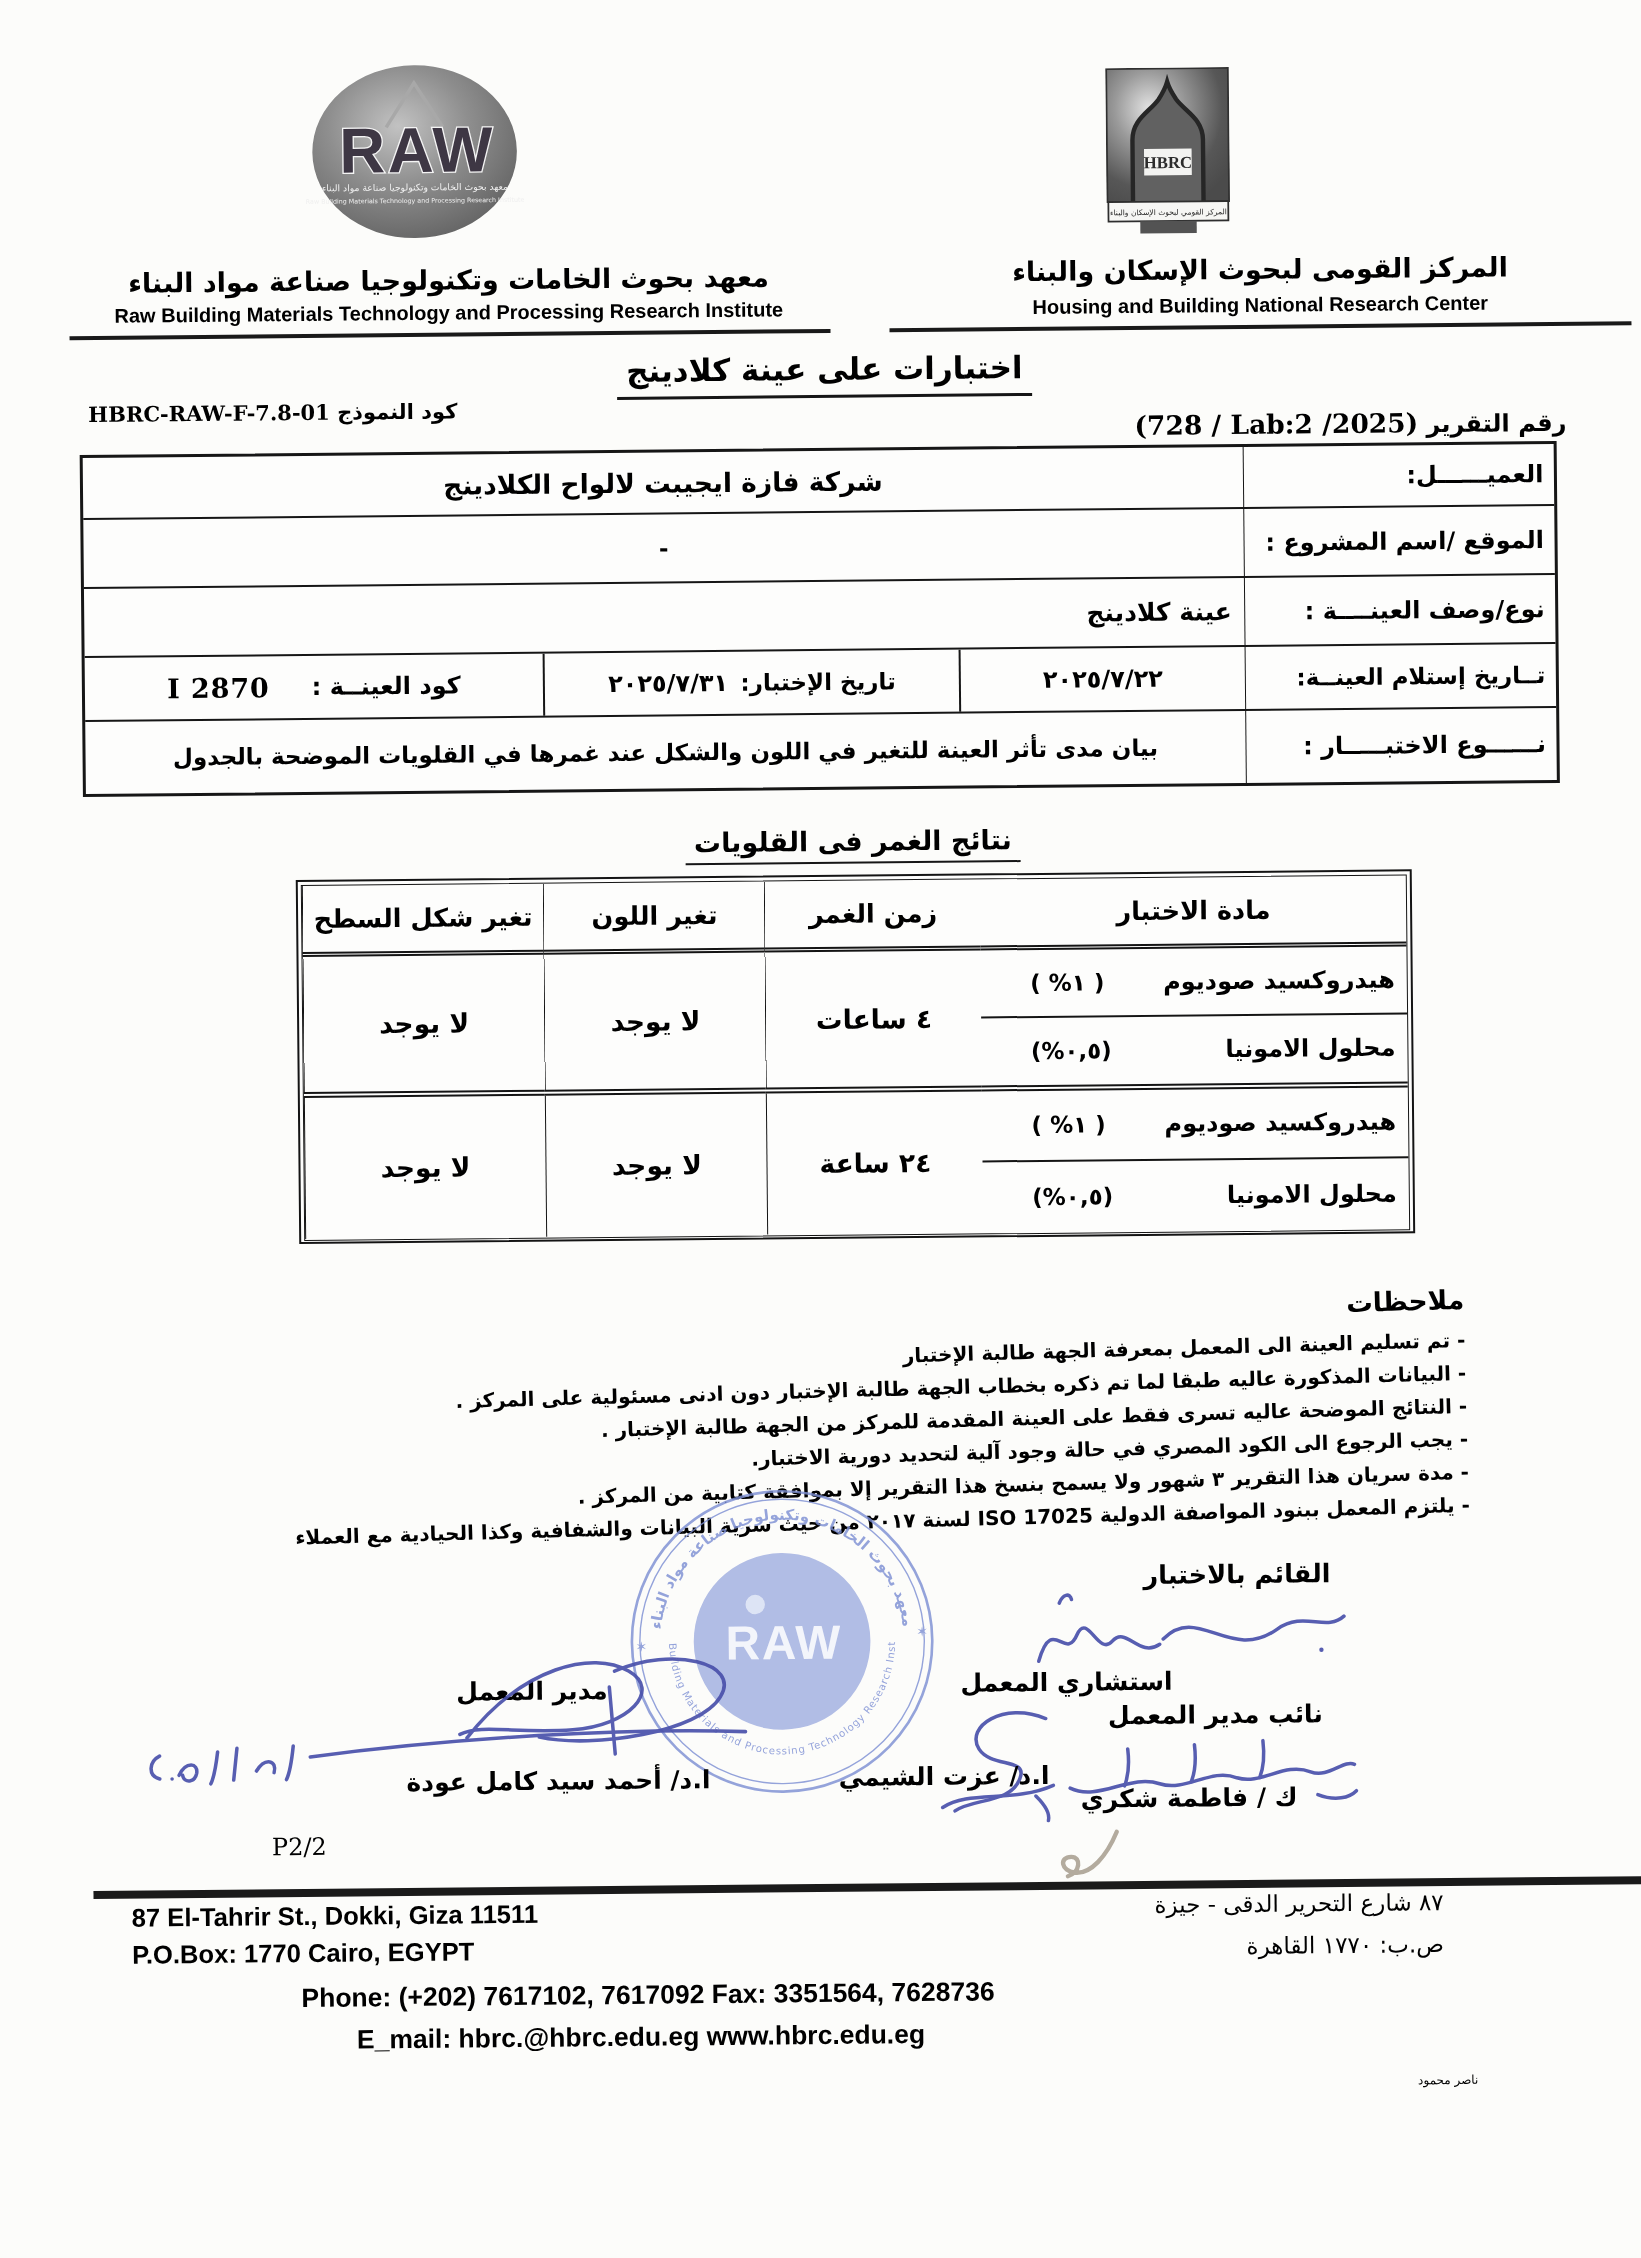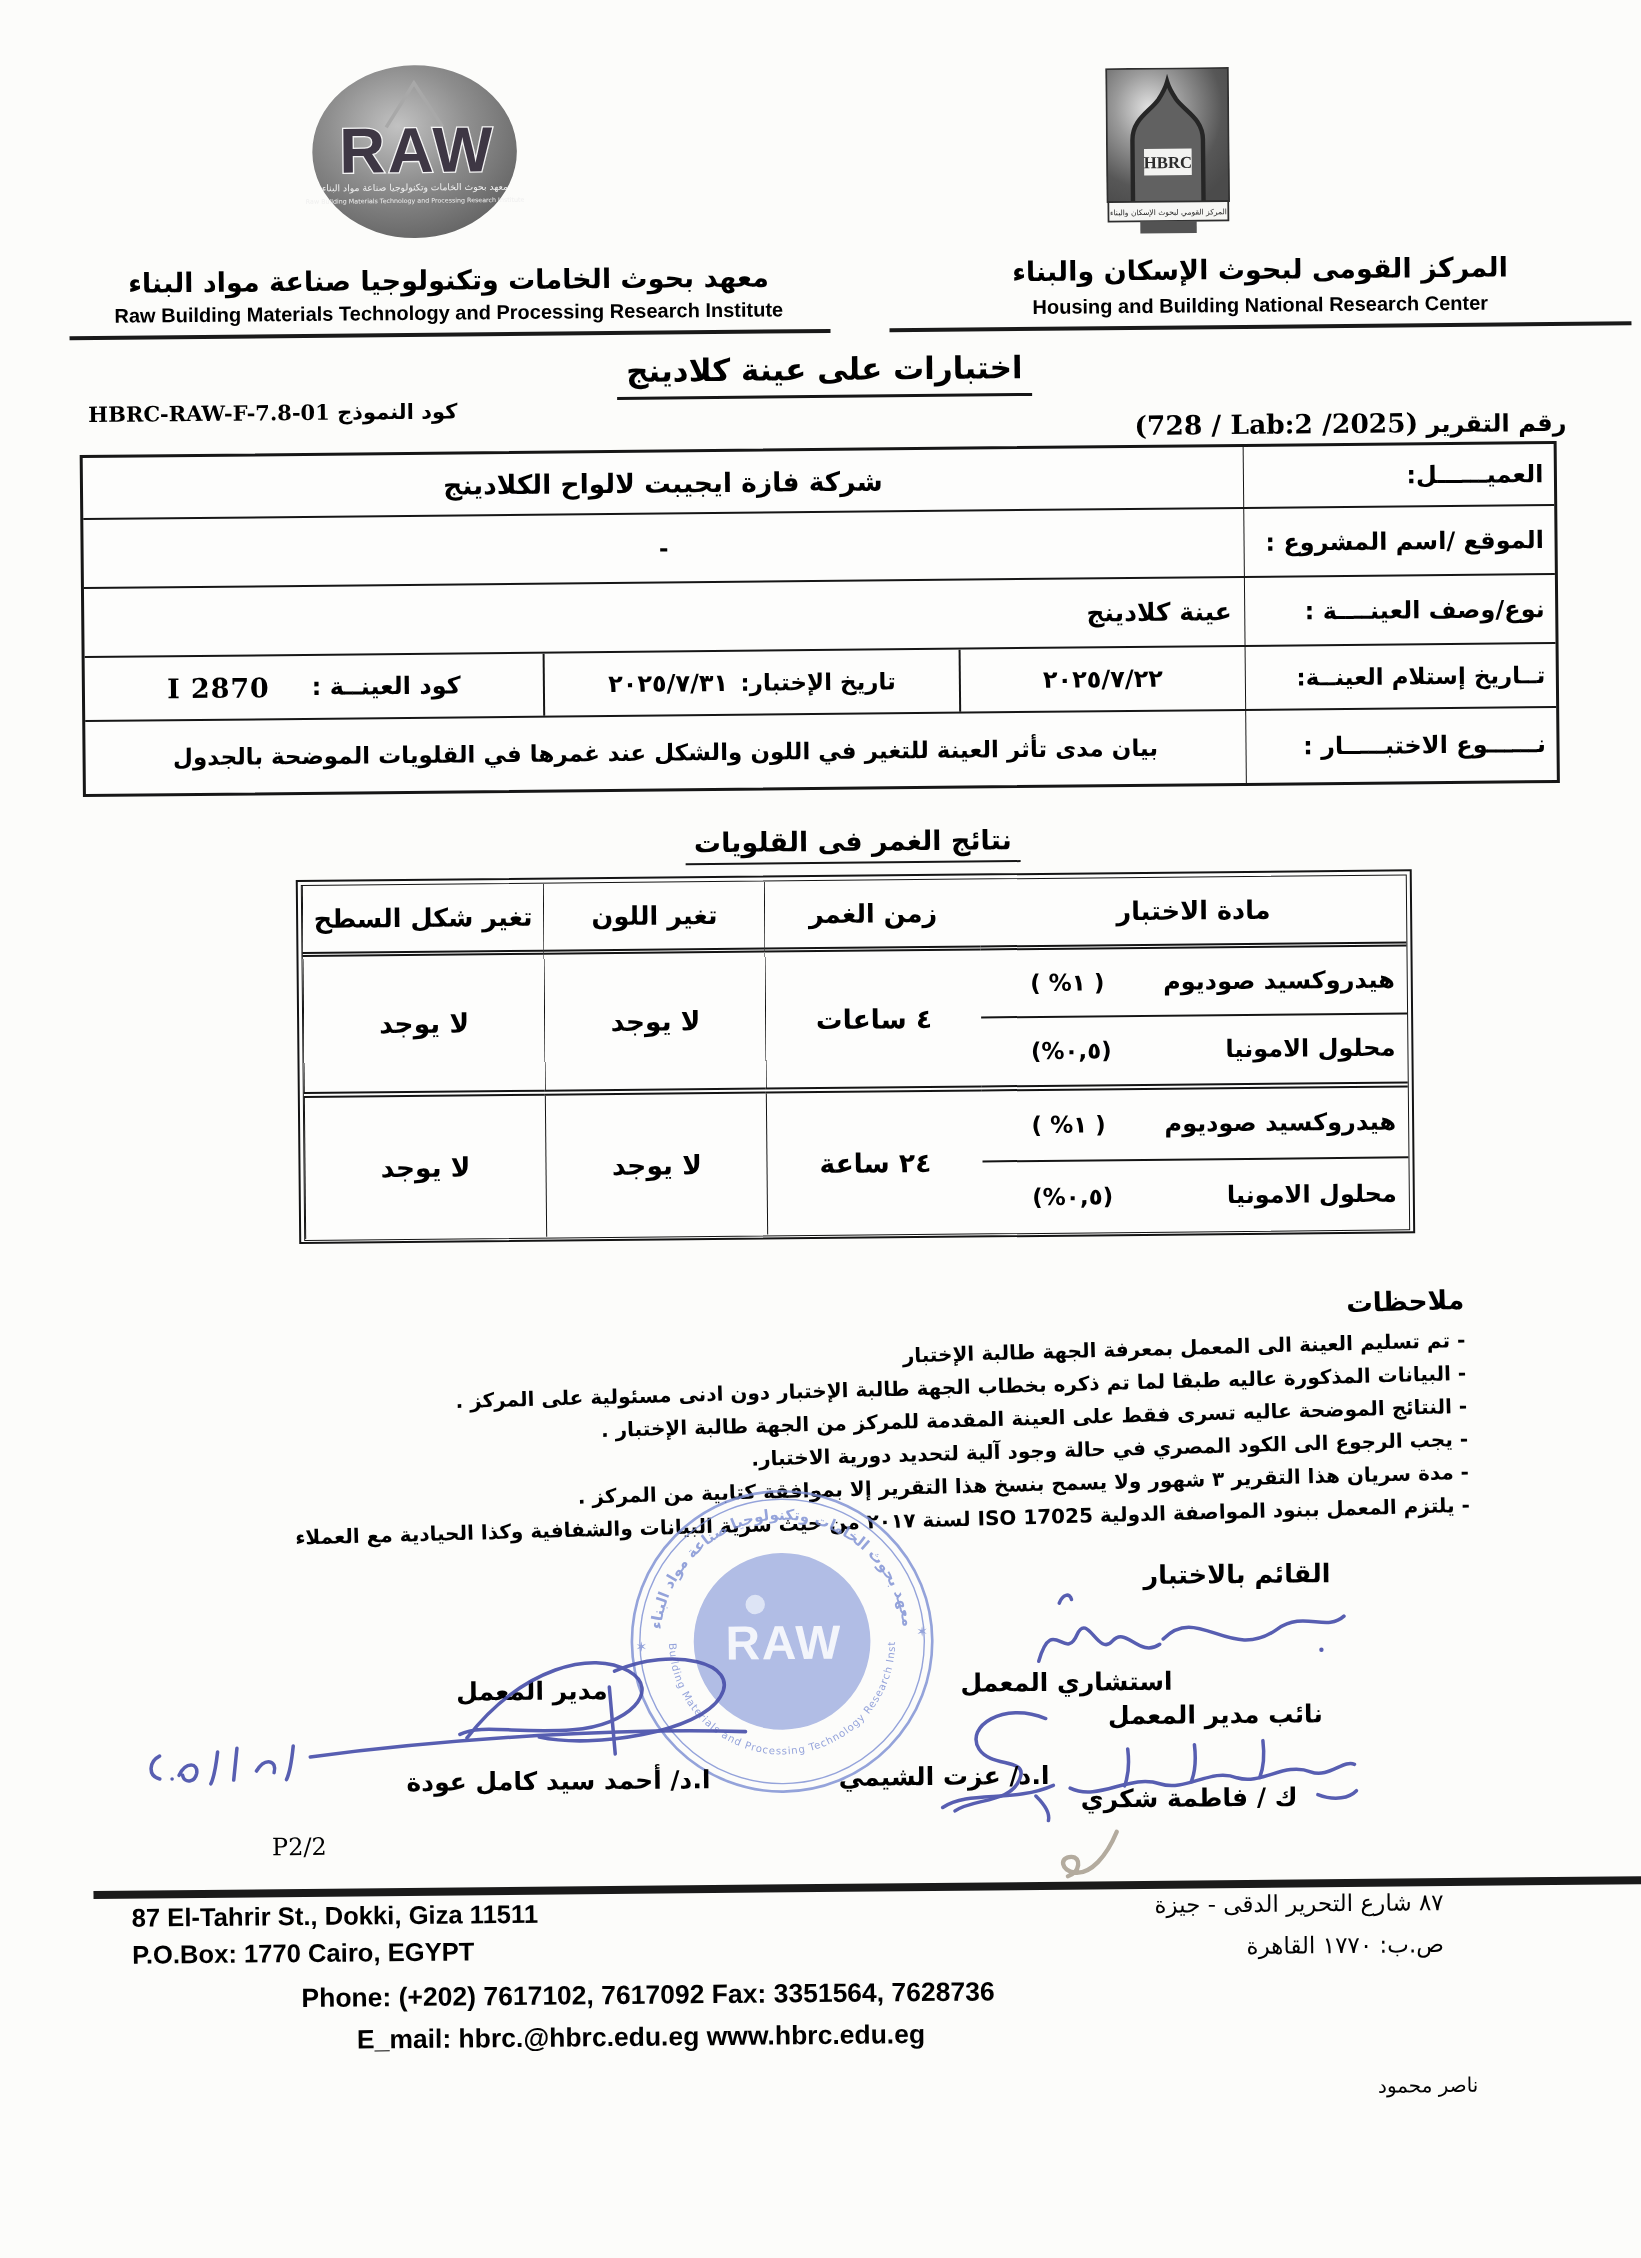--- a/index.html
+++ b/index.html
@@ -55,21 +55,21 @@
   .sig-label{font-size:25px;font-weight:bold;white-space:nowrap;direction:rtl;}
   .sig-name{font-size:25px;font-weight:bold;white-space:nowrap;direction:rtl;}
   svg.pen path, svg.pen line{fill:none;stroke:#4a51ab;stroke-width:4;stroke-linecap:round;stroke-linejoin:round;}
   svg.pen{opacity:.92;}
 
   
   .footer-rule{height:8px;background:#1a1a1a;}
   .addr-en{font-size:25.6px;font-weight:bold;font-family:"Liberation Sans",sans-serif;white-space:nowrap;}
   .addr-ar{font-size:23px;direction:rtl;white-space:nowrap;}
   .foot-center{font-size:26.5px;font-weight:bold;font-family:"Liberation Sans",sans-serif;white-space:nowrap;}
-  .clerk{font-size:20px;direction:rtl;}
+  .clerk{font-size:12px;direction:rtl;}
   .pageno{font-size:24px;font-family:"DejaVu Serif","Liberation Serif",serif;}
 </style>
 </head>
 <body>
 
 <div class="page">
 <div class="tilt">
 
   <div class="abs" style="left:309px;top:56px;width:238px;height:189px;">
     <svg width="238" height="189" viewBox="0 0 270 214">

